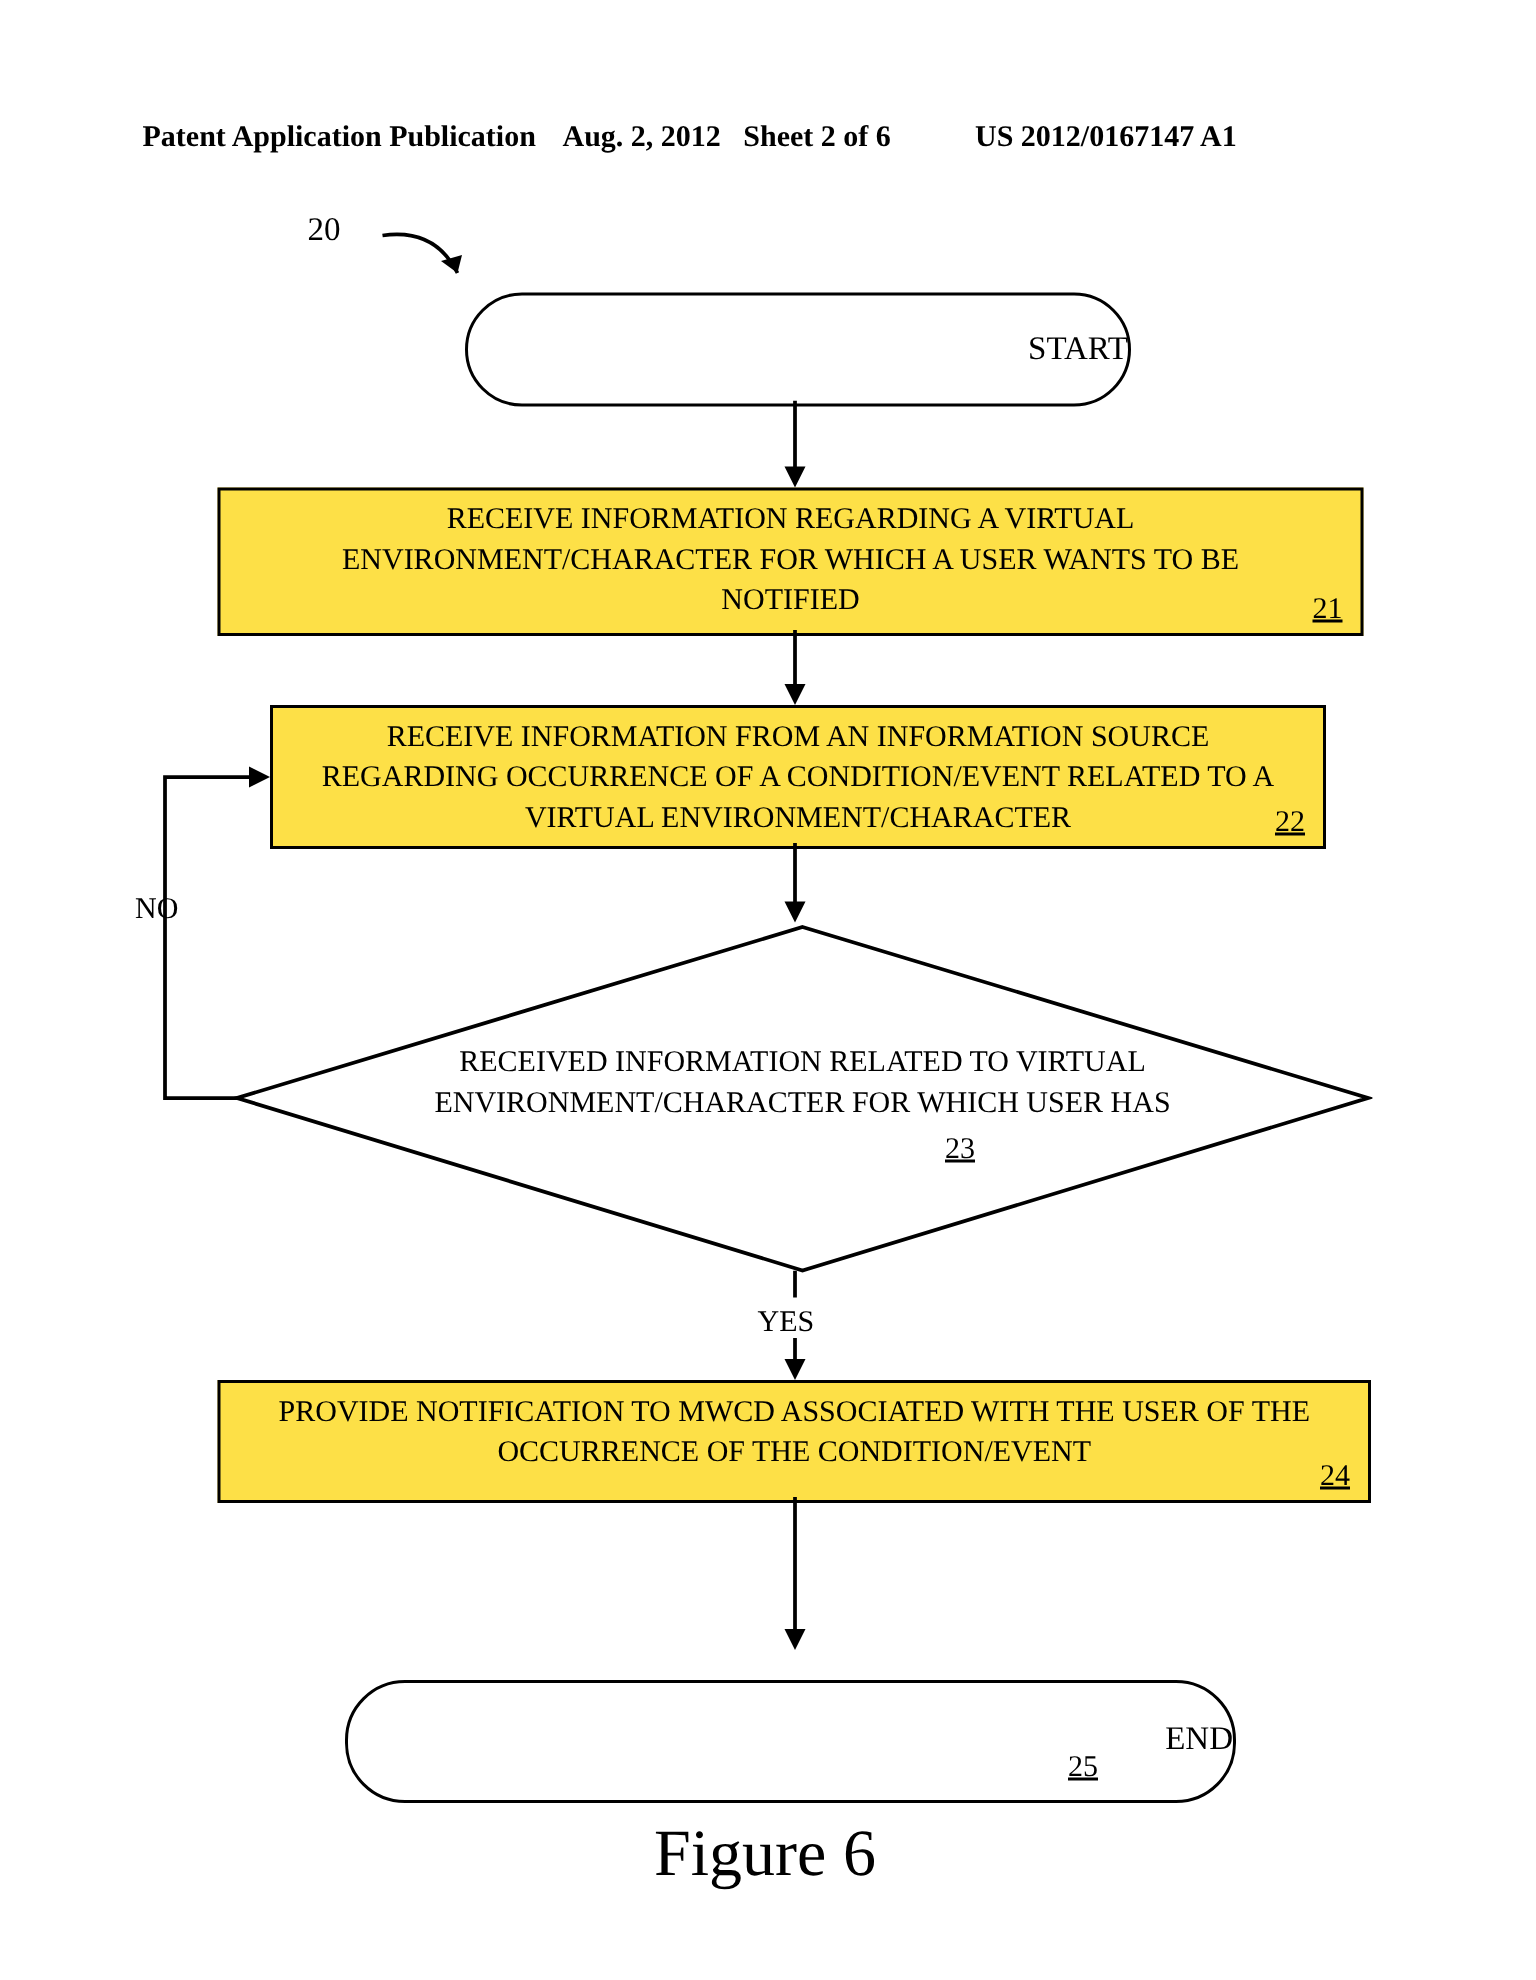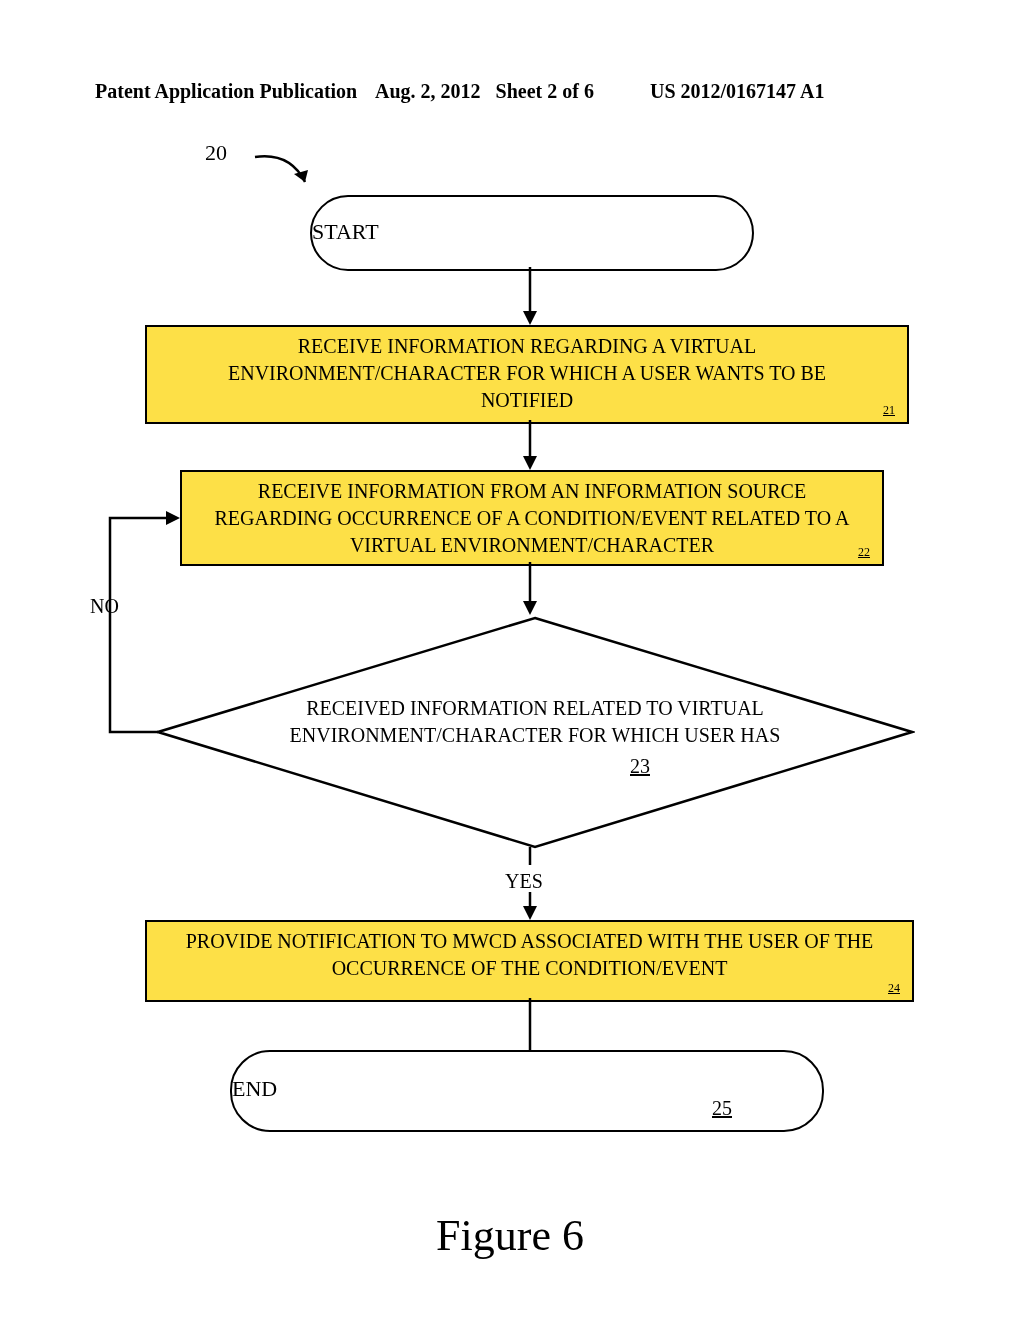--- a/index.html
+++ b/index.html
@@ -47,48 +47,48 @@
     top: 12px;
     left: 160px;
     width: 60px;
     height: 40px;
   }
 
   .terminal {
     position: absolute;
     border: 2.5px solid #000;
     border-radius: 40px;
-    text-align: left;
+    text-align: right;
     background: #fff;
   }
   .terminal.start {
     top: 55px; left: 220px; width: 440px; height: 72px;
   }
   .terminal.start .lbl {
     position: absolute; width: 100%; top: 22px; font-size: 22px;
   }
   .terminal.end {
-    top: 910px; left: 140px; width: 590px; height: 78px;
+    top: 980px; left: 140px; width: 590px; height: 78px;
   }
   .terminal.end .lbl {
     position: absolute; width: 100%; top: 24px; font-size: 22px;
   }
   .terminal.end .num {
     position: absolute; right: 90px; bottom: 10px; font-size: 20px; text-decoration: underline;
   }
 
   .process {
     position: absolute;
     border: 2.5px solid #000;
     background: #fde047;
     text-align: center;
     font-size: 20px;
   }
   .process .num {
-    position: absolute; right: 12px; bottom: 4px; font-size: 12px; text-decoration: underline;
+    position: absolute; right: 12px; bottom: 4px; font-size: 20px; text-decoration: underline;
   }
   .process.p21 { top: 185px; left: 55px;  width: 760px; height: 95px; }
   .process.p22 { top: 330px; left: 90px;  width: 700px; height: 92px; }
   .process.p24 { top: 780px; left: 55px;  width: 765px; height: 78px; }
 
   .p21-text { padding-top: 6px; line-height: 1.35; }
   .p22-text { padding-top: 6px; line-height: 1.35; }
   .p24-text { padding-top: 6px; line-height: 1.35; }
 
   .decision {

